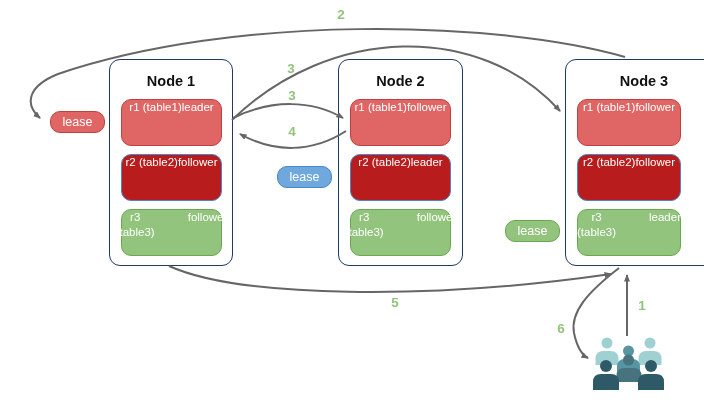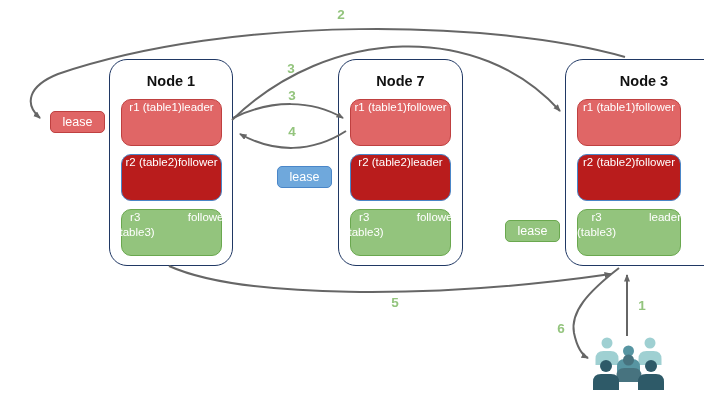--- a/index.html
+++ b/index.html
@@ -2,37 +2,37 @@
 <html><head>
 <meta charset="utf-8">
 <style>
   html,body{margin:0;padding:0;background:#ffffff;}
   #canvas{
     position:relative;width:704px;height:405px;background:#ffffff;
     font-family:"Liberation Sans","DejaVu Sans",sans-serif;overflow:hidden;
   }
   .node{
     position:absolute;top:59px;height:207px;background:#ffffff;
-    border:1.6px solid #203864;border-radius:18px;z-index:1;box-sizing:border-box;
+    border:1.6px solid #203864;border-radius:11px;z-index:1;box-sizing:border-box;
   }
   .node-title{
     position:absolute;top:13px;left:0;width:100%;text-align:center;
     font-weight:bold;font-size:14.5px;color:#111111;
   }
   .replica{
     position:absolute;left:11px;width:101px;height:47px;border-radius:10px;
     color:#ffffff;text-align:center;font-size:11.5px;line-height:15px;
     display:flex;flex-direction:row;justify-content:center;box-sizing:border-box;
   }
   .replica.red{background:#e06666;border:1.4px solid #bf4040;}
   .replica.blue{background:#b91c1c;border:1.4px solid #4a86c8;}
   .replica.green{background:#93c47d;border:1.4px solid #6aa84f;gap:33px;}
   .r-row1{top:39px}.r-row2{top:94px}.r-row3{top:149px}
   .lease{
-    position:absolute;width:55px;height:22px;border-radius:5px;z-index:3;
+    position:absolute;width:55px;height:22px;border-radius:10px;z-index:3;
     color:#ffffff;font-size:12.5px;line-height:21px;text-align:center;box-sizing:border-box;
   }
   .lease.red{background:#e06666;border:1.4px solid #bf4040;}
   .lease.blue{background:#6fa8dc;border:1.4px solid #4a86c8;}
   .lease.green{background:#93c47d;border:1.4px solid #6aa84f;}
   .step{
     position:absolute;z-index:3;color:#93c47d;font-weight:bold;font-size:13.5px;
     width:16px;text-align:center;
   }
   #arrow-layer{position:absolute;left:0;top:0;z-index:2;pointer-events:none;}
@@ -52,21 +52,21 @@
       <span>r2 (table2)</span>
       <span>follower</span>
     </div>
     <div class="replica green r-row3">
       <span>r3 (table3)</span>
       <span>follower</span>
     </div>
   </div>
 
   <div class="node" style="left:338px;width:125px;">
-    <div class="node-title">Node 7</div>
+    <div class="node-title">Node 2</div>
     <div class="replica red r-row1">
       <span>r1 (table1)</span>
       <span>follower</span>
     </div>
     <div class="replica blue r-row2">
       <span>r2 (table2)</span>
       <span>leader</span>
     </div>
     <div class="replica green r-row3">
       <span>r3 (table3)</span>

